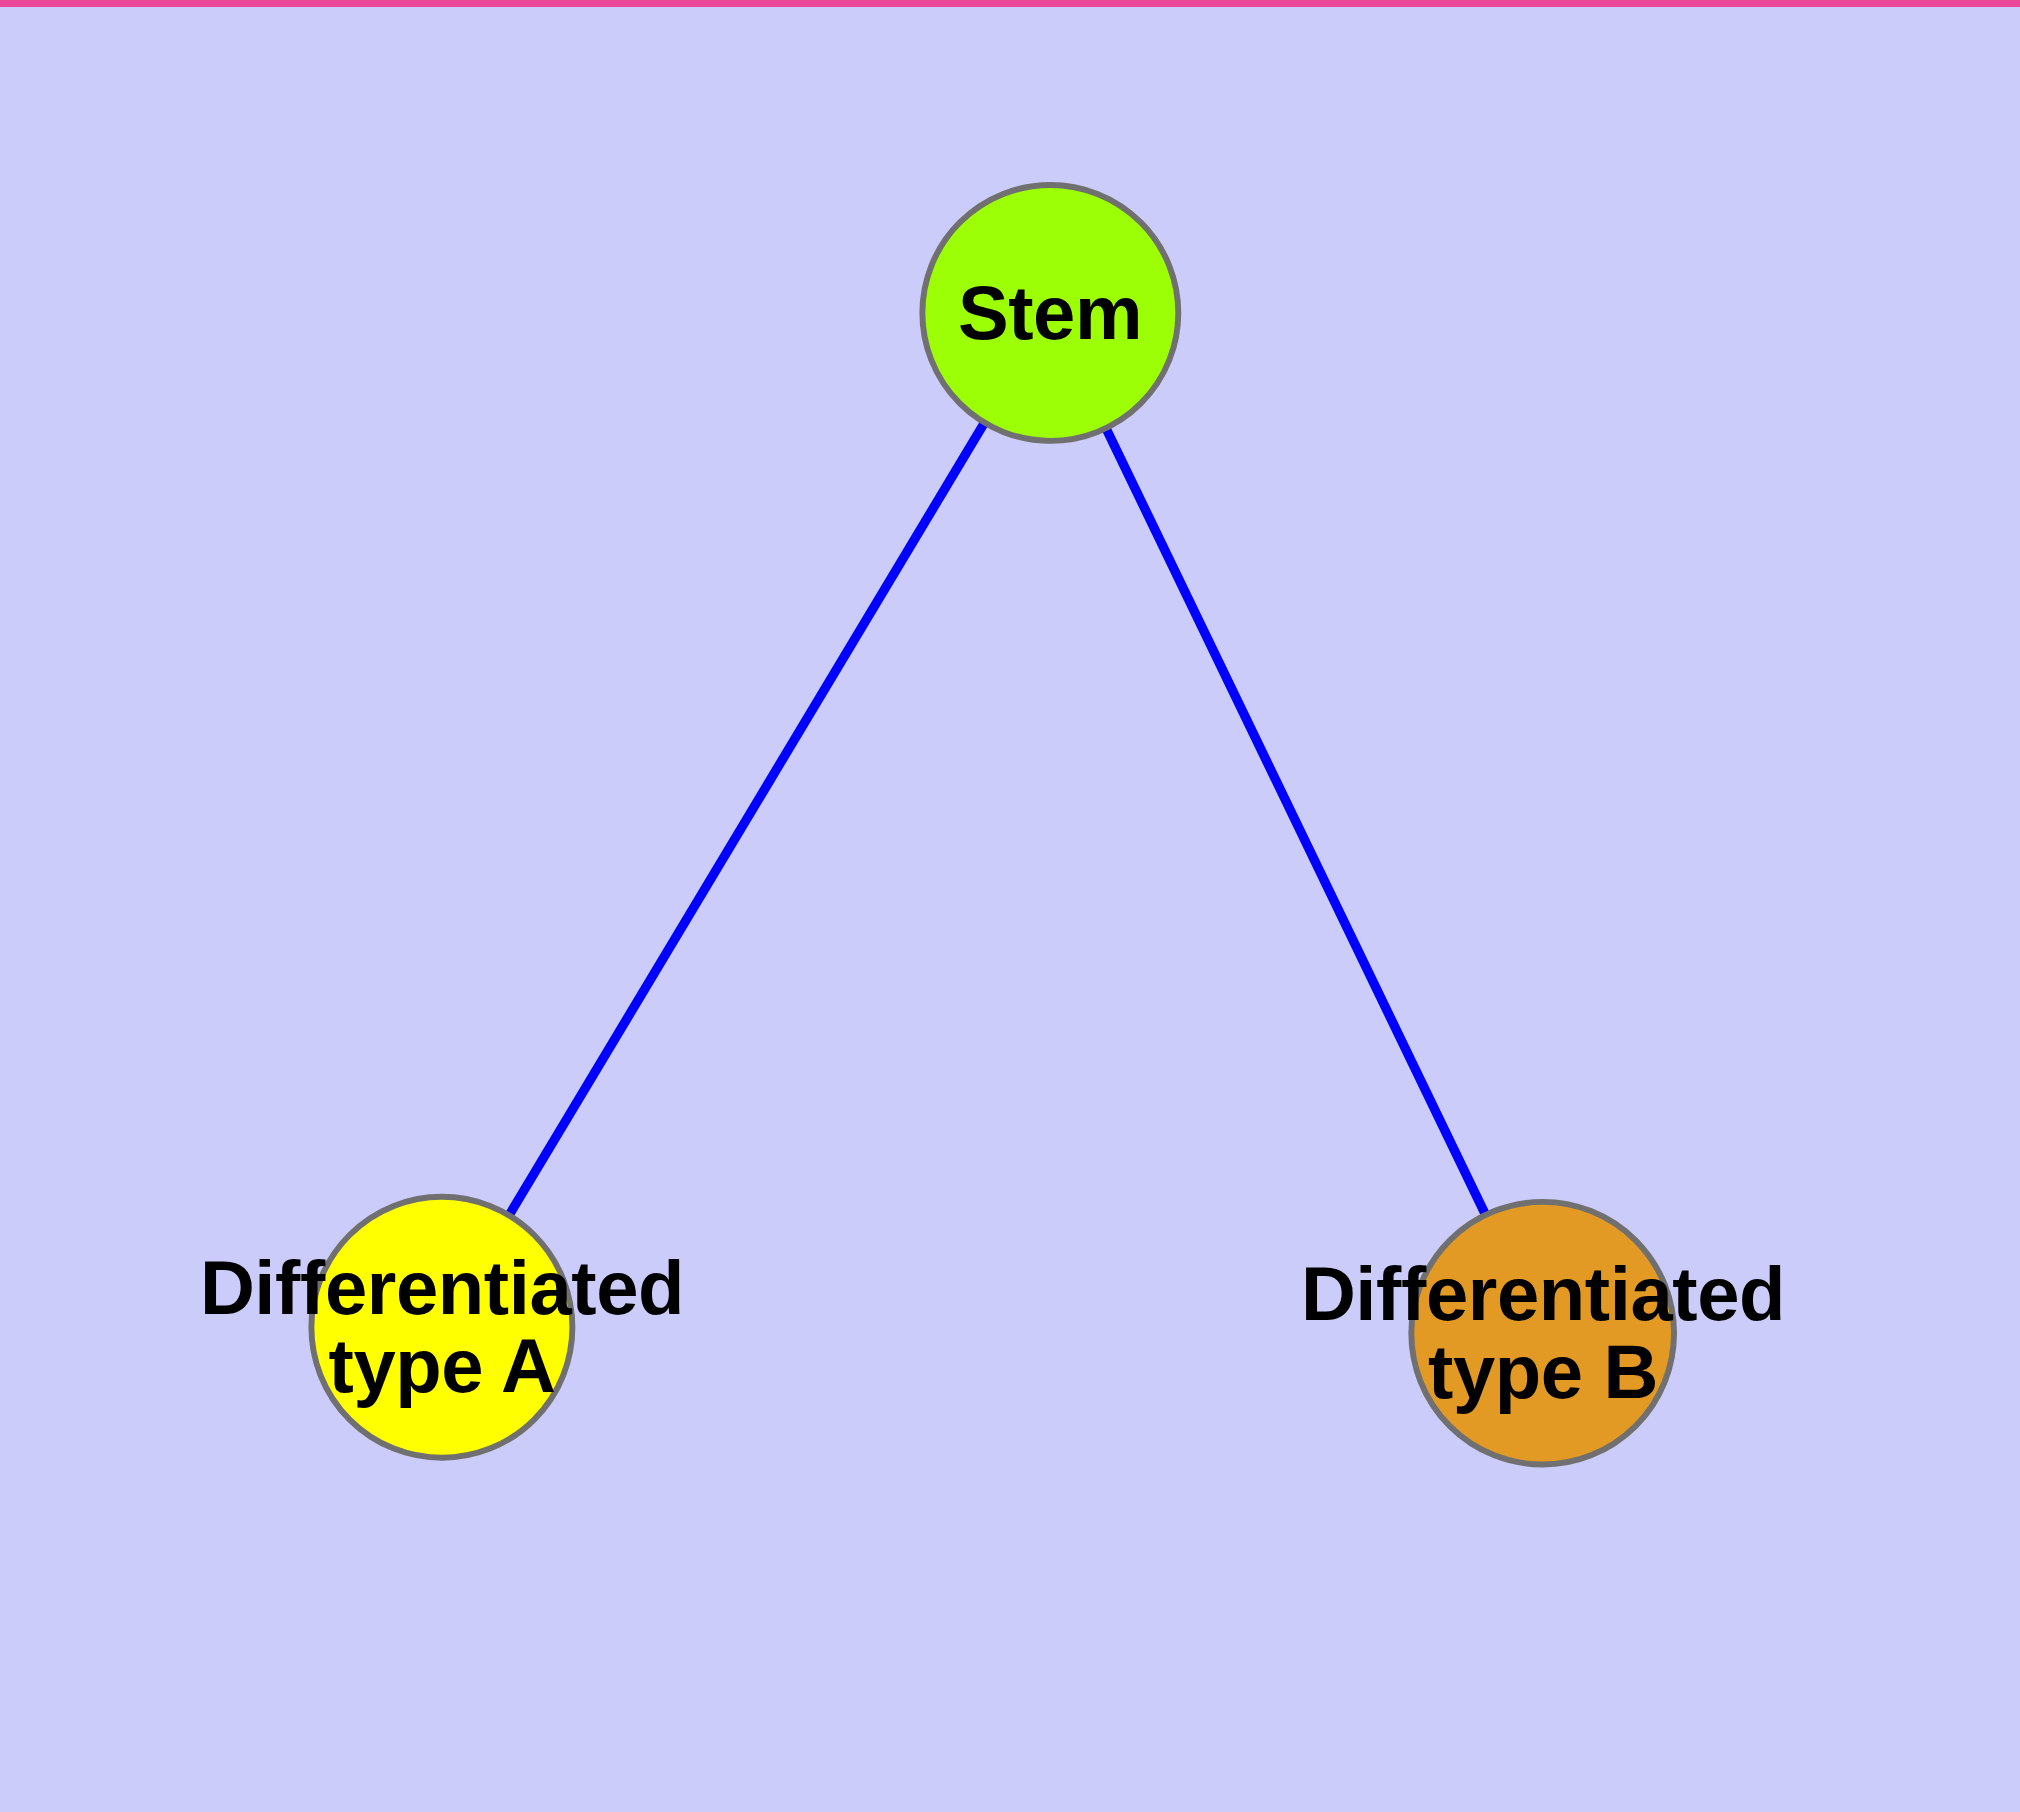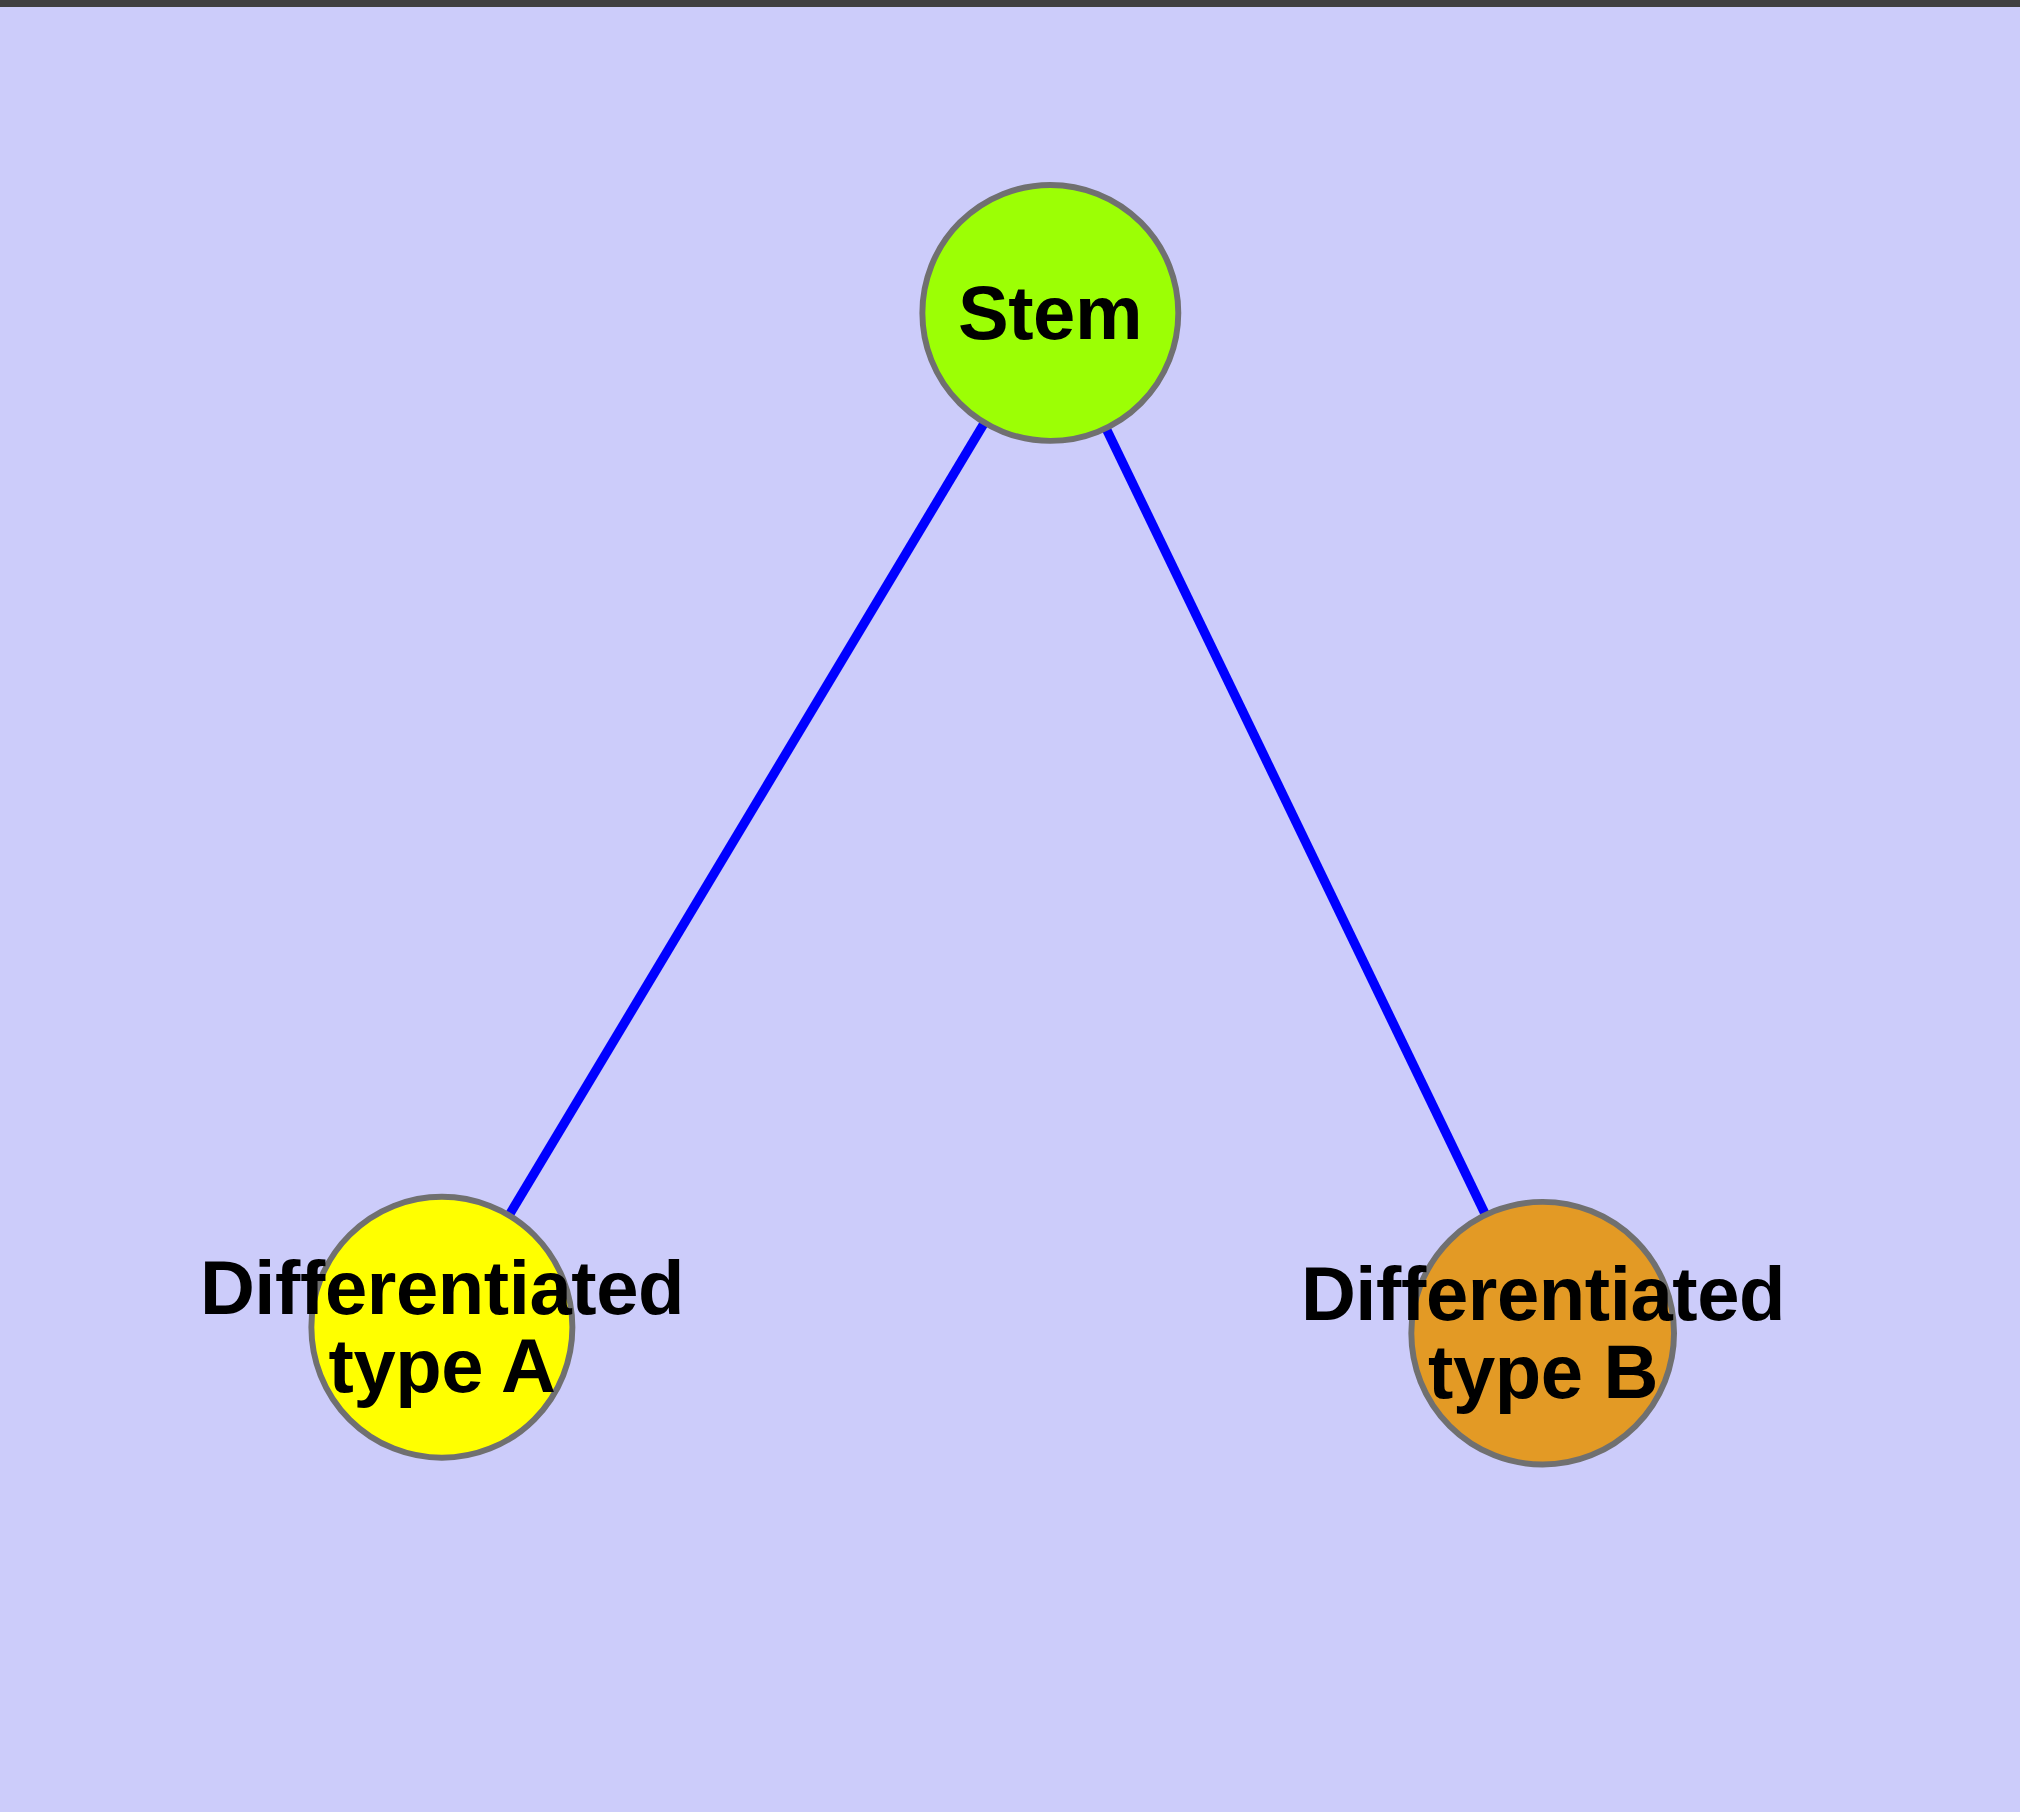--- a/index.html
+++ b/index.html
@@ -4,21 +4,21 @@
 <style>
   html, body {
     margin: 0;
     padding: 0;
     background: #ffffff;
   }
   #canvas {
     position: relative;
     width: 2021px;
     height: 1812px;
-    background: #404040;
+    background: #ec4899;
     overflow: hidden;
     font-family: "Liberation Sans", "DejaVu Sans", sans-serif;
   }
   #plot-area {
     position: absolute;
     left: 0;
     top: 6.8px;
     width: 2021px;
     height: 1805px;
     background: #ccccfa;

